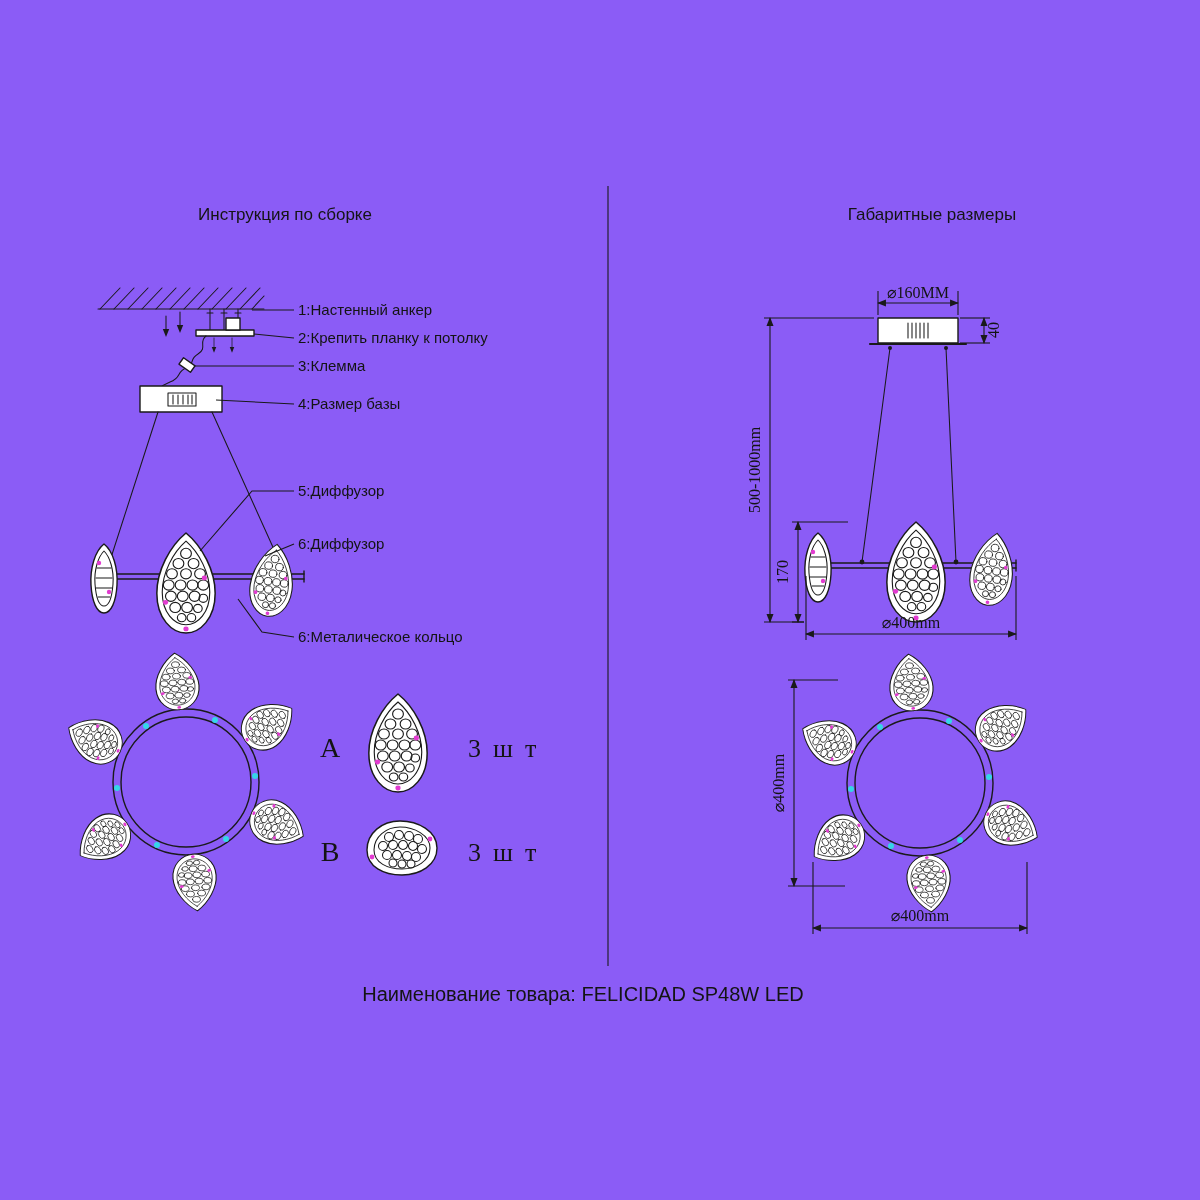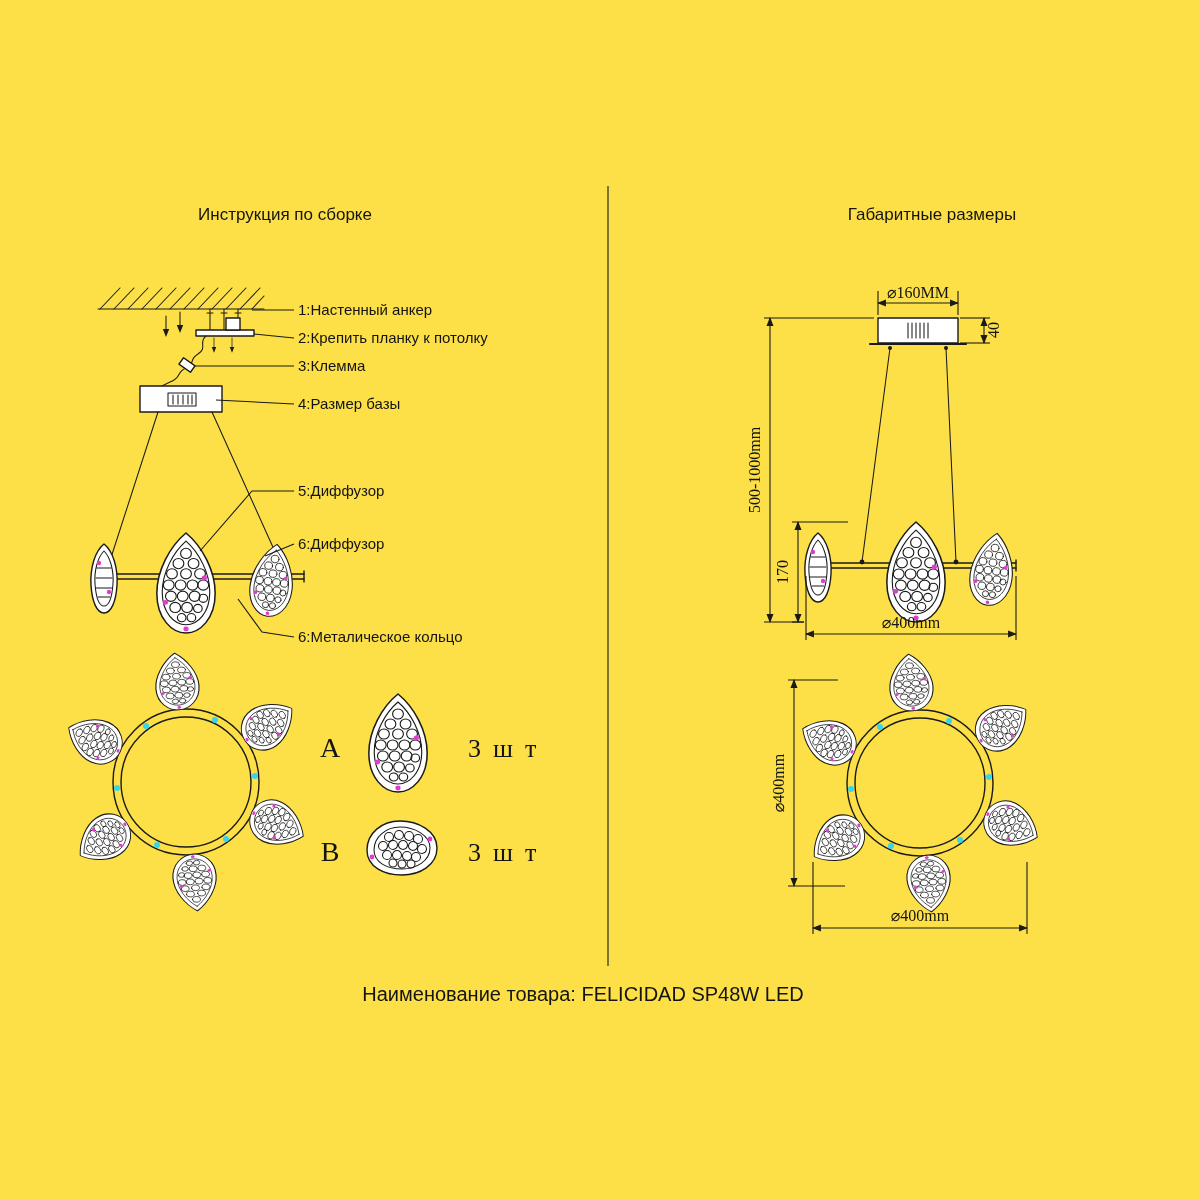--- a/index.html
+++ b/index.html
@@ -1,16 +1,16 @@
 <!DOCTYPE html>
 <html style="--line: #1a1a1a; --accent_magenta: #e23bd0; --accent_cyan: #35d6e8;"><head>
 <meta charset="utf-8">
 <style>
   html,body{margin:0;padding:0;background:#fff}
-  .page{position:relative;width:1200px;height:1200px;background:#fde047;overflow:hidden;
+  .page{position:relative;width:1200px;height:1200px;background:#8b5cf6;overflow:hidden;
         font-family:"Liberation Sans",sans-serif}
   svg{display:block}
   .ln{stroke:var(--line,#1a1a1a);fill:none;stroke-width:1.4;stroke-linecap:round;stroke-linejoin:round}
   .thin{stroke-width:1.05}
   .fw{fill:#ffffff}
   .dim{stroke:var(--line,#1a1a1a);stroke-width:1.1;fill:none}
   .fill{fill:var(--line,#1a1a1a);stroke:none}
   .dot-m{fill:var(--accent_magenta,#e23bd0);stroke:none}
   .dot-c{fill:var(--accent_cyan,#35d6e8);stroke:none}
   text{fill:#141414}

